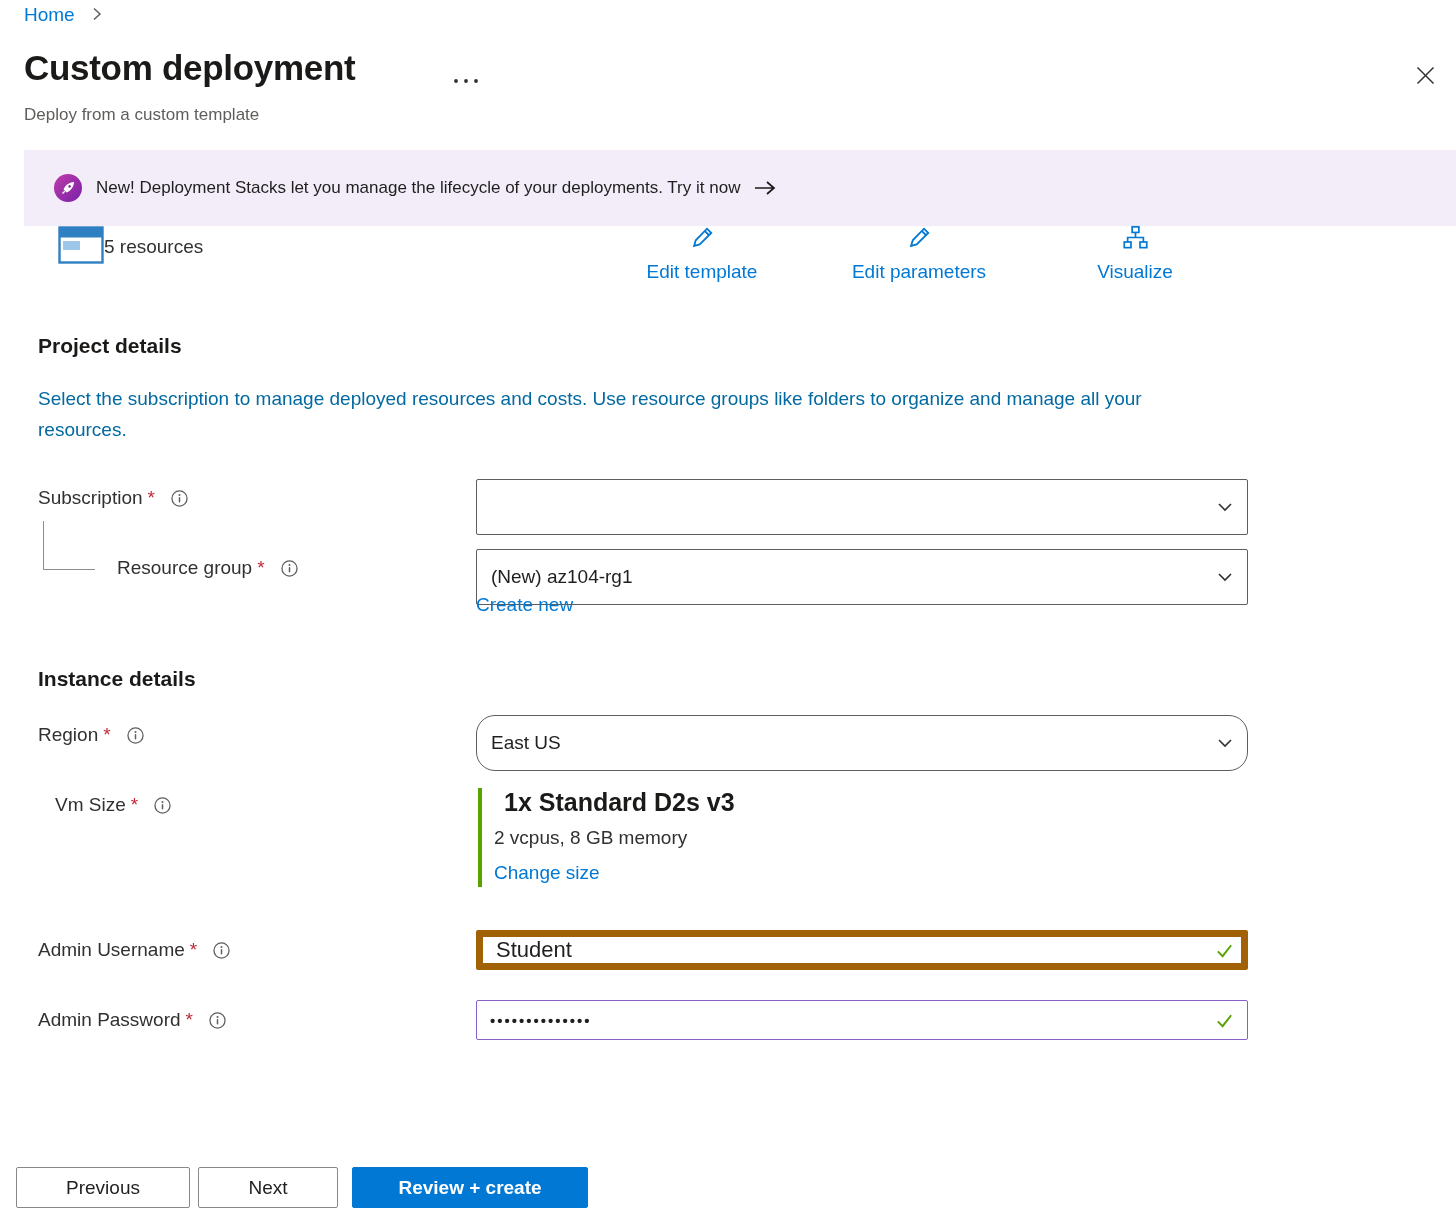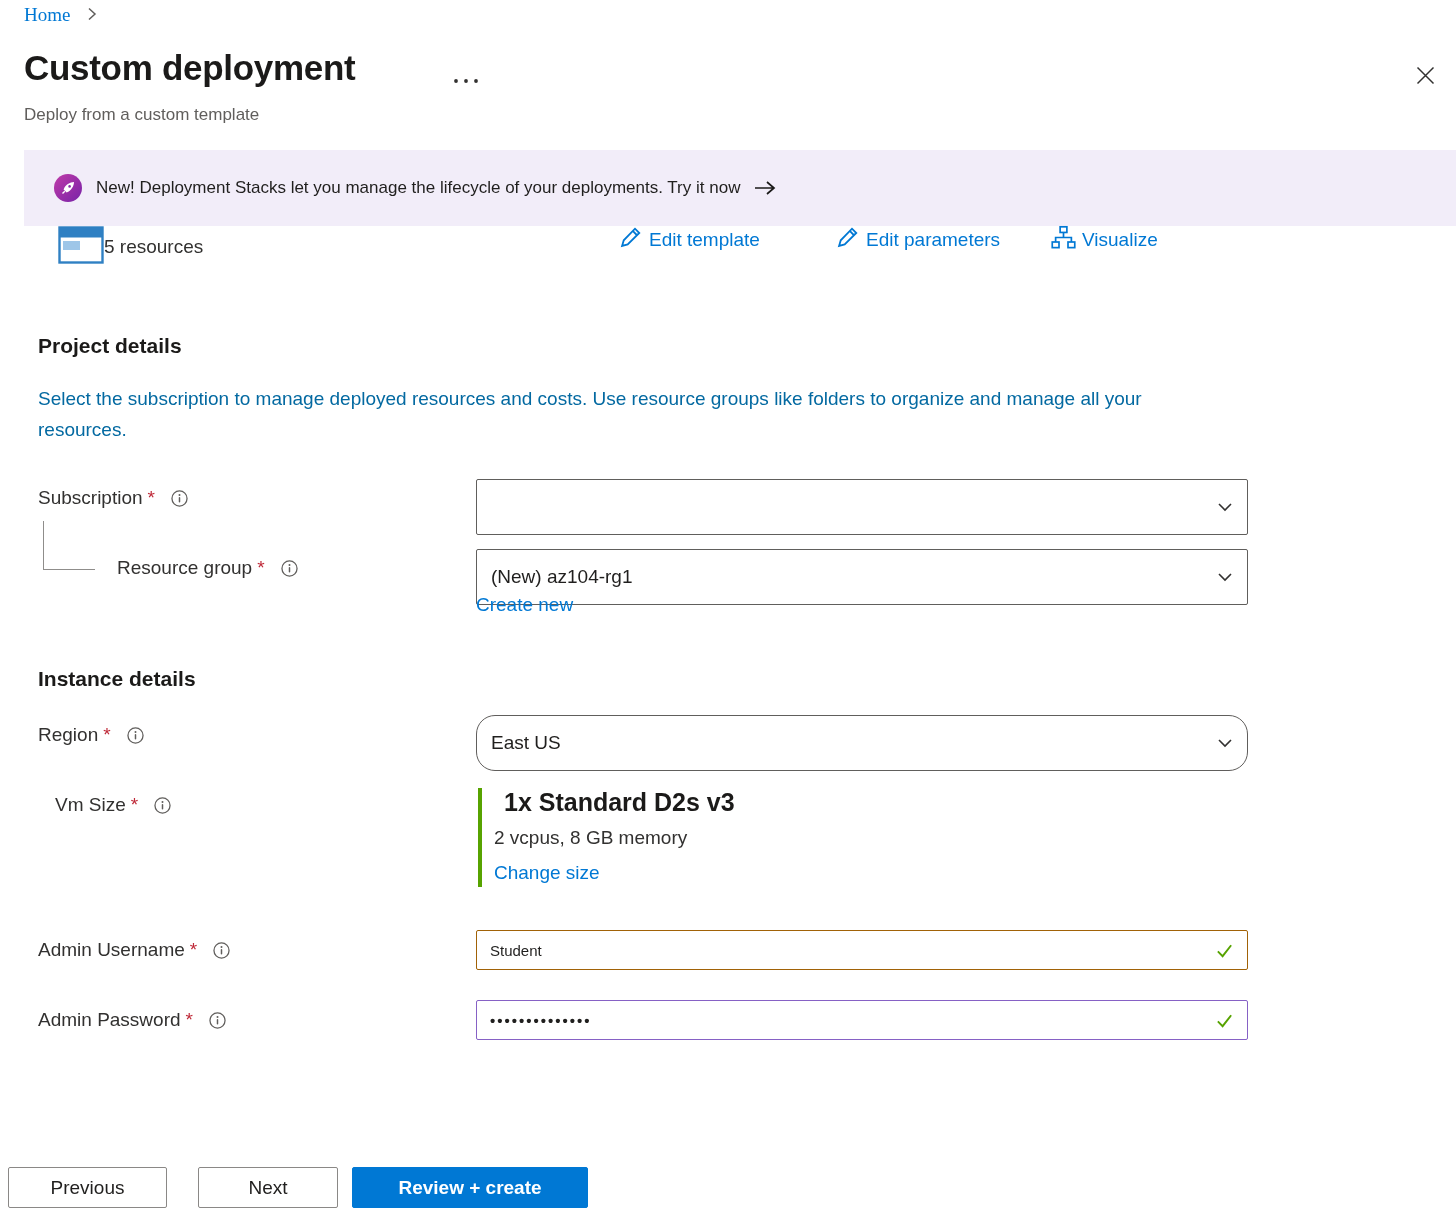--- a/index.html
+++ b/index.html
@@ -5,74 +5,74 @@
   * { box-sizing: border-box; margin: 0; padding: 0; }
   html, body { background: #ffffff; }
   body {
     width: 1456px; height: 1219px; position: relative; overflow: hidden;
     font-family: "Liberation Sans", sans-serif; color: #323130;
   }
   .abs { position: absolute; }
   .link { color: #0078d4; text-decoration: none; cursor: pointer; }
 
   
-  .breadcrumb { left: 24px; top: 4px; display: flex; align-items: center; gap: 17px; font-size: 19px; font-family: Liberation Serif, serif; }
+  .breadcrumb { left: 24px; top: 4px; display: flex; align-items: center; gap: 17px; font-size: 19px; }
 
   
   .page-title { left: 24px; top: 48px; font-size: 35px; font-weight: 700; color: #1b1a19; letter-spacing: -0.3px; }
   .menu-dots { left: 452px; top: 70px; cursor: pointer; }
   .close-btn { left: 1416px; top: 66px; cursor: pointer; }
   .subtitle { left: 24px; top: 105px; font-size: 17px; color: #605e5c; }
 
   
   .banner { left: 24px; top: 150px; width: 1432px; height: 76px; background: #f2edf9; display: flex; align-items: center; }
   .banner-icon { width: 28px; height: 28px; border-radius: 50%; margin-left: 30px; flex: none;
     background: linear-gradient(135deg, #c03ba8, #7722a8); display: flex; align-items: center; justify-content: center; }
   .banner-text { margin-left: 14px; font-size: 17px; color: #201f1e; }
   .banner-arrow { margin-left: 14px; display: flex; align-items: center; }
 
   
   .resources { left: 58px; top: 226px; display: flex; align-items: center; height: 42px; }
   .resources-label { font-size: 19px; color: #323130; }
-  .action { position: absolute; top: 224px; width: 170px; display: flex; align-items: center; gap: 5px;
+  .action { position: absolute; top: 224px; width: 170px; display: flex; flex-direction: column; align-items: center; gap: 5px;
     font-size: 19px; color: #0078d4; cursor: pointer; }
 
   
   .section-heading { font-size: 21px; font-weight: 700; color: #1b1a19; }
   .desc { left: 38px; top: 383px; width: 1155px; font-size: 19px; line-height: 31px; color: #0369a1; }
 
   
   .field-label { display: flex; align-items: center; font-size: 19px; color: #323130; }
   .req { color: #bf2938; margin-left: 5px; font-size: 19px; }
   .info-icon { margin-left: 16px; display: flex; align-items: center; cursor: pointer; }
 
   .select { left: 476px; width: 772px; height: 56px; border: 1px solid #605e5c; border-radius: 2px; background: #fff;
     display: flex; align-items: center; padding: 0 14px; font-size: 19px; color: #201f1e; cursor: pointer; }
   .chev-icon { margin-left: auto; display: flex; align-items: center; }
 
   .connector { left: 43px; top: 521px; width: 52px; height: 49px;
     border-left: 1px solid #8f8d8b; border-bottom: 1px solid #8f8d8b; }
 
   .input-wrap { width: 772px; height: 40px; }
-  .text-input { width: 100%; height: 100%; border: 1px solid #a16207; border-radius: 2px; padding: 0 46px 0 13px;
-    font-size: 15px; color: #201f1e; font-family: inherit; outline: none; background: #fff; }
+  .text-input { width: 100%; height: 100%; border: 7px solid #a16207; border-radius: 2px; padding: 0 46px 0 13px;
+    font-size: 22px; color: #201f1e; font-family: inherit; outline: none; background: #fff; }
   .password .text-input { border: 1.5px solid #8661c5; font-size: 15px; font-weight: 700; letter-spacing: 2px; }
   .check { position: absolute; right: 14px; top: 11px; }
 
   .vm-block { left: 478px; top: 788px; border-left: 4px solid #57a300; padding: 2px 0 2px 12px; }
   .vm-title { font-size: 25px; font-weight: 700; color: #1b1a19; line-height: 24px; margin-left: 10px; }
   .vm-specs { font-size: 19px; color: #323130; margin-top: 12px; line-height: 24px; }
   .vm-change { margin-top: 11px; font-size: 19px; line-height: 24px; }
 
   
   .btn { position: absolute; top: 1167px; height: 41px; display: flex; align-items: center; justify-content: center;
     font-size: 19px; border-radius: 2px; cursor: pointer; }
   .btn-outline { border: 1px solid #8a8886; background: #fff; color: #201f1e; }
   .btn-primary { background: #0078d4; border: 1px solid #0078d4; color: #fff; font-weight: 700; }
-  #btn-previous { left: 8px; width: 159px; }
+  #btn-previous { left: 16px; width: 174px; }
   #btn-next { left: 198px; width: 140px; }
   #btn-review { left: 352px; width: 236px; }
 </style>
 </head>
 <body>
 
 <nav class="abs breadcrumb">
   <a class="link">Home</a>
   <span>
     <svg width="10" height="14" viewBox="0 0 10 14">

